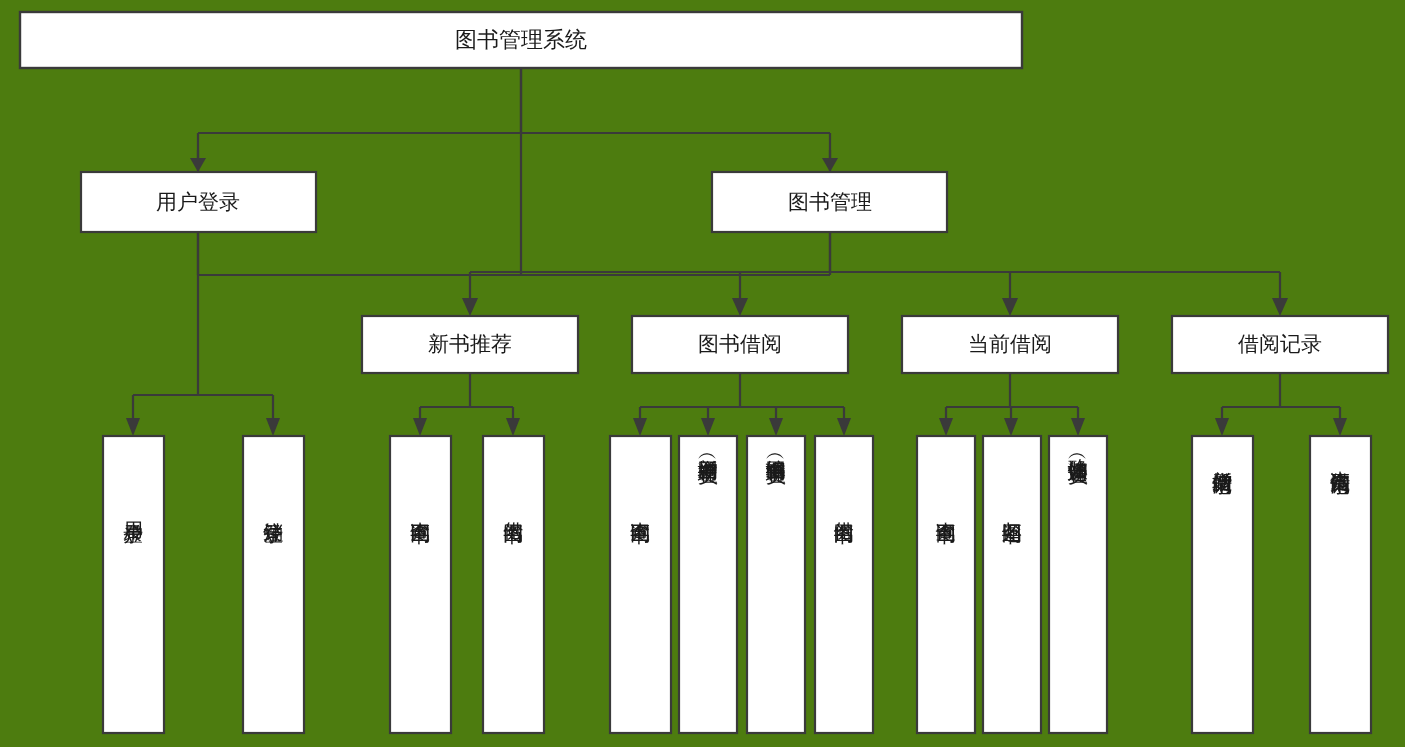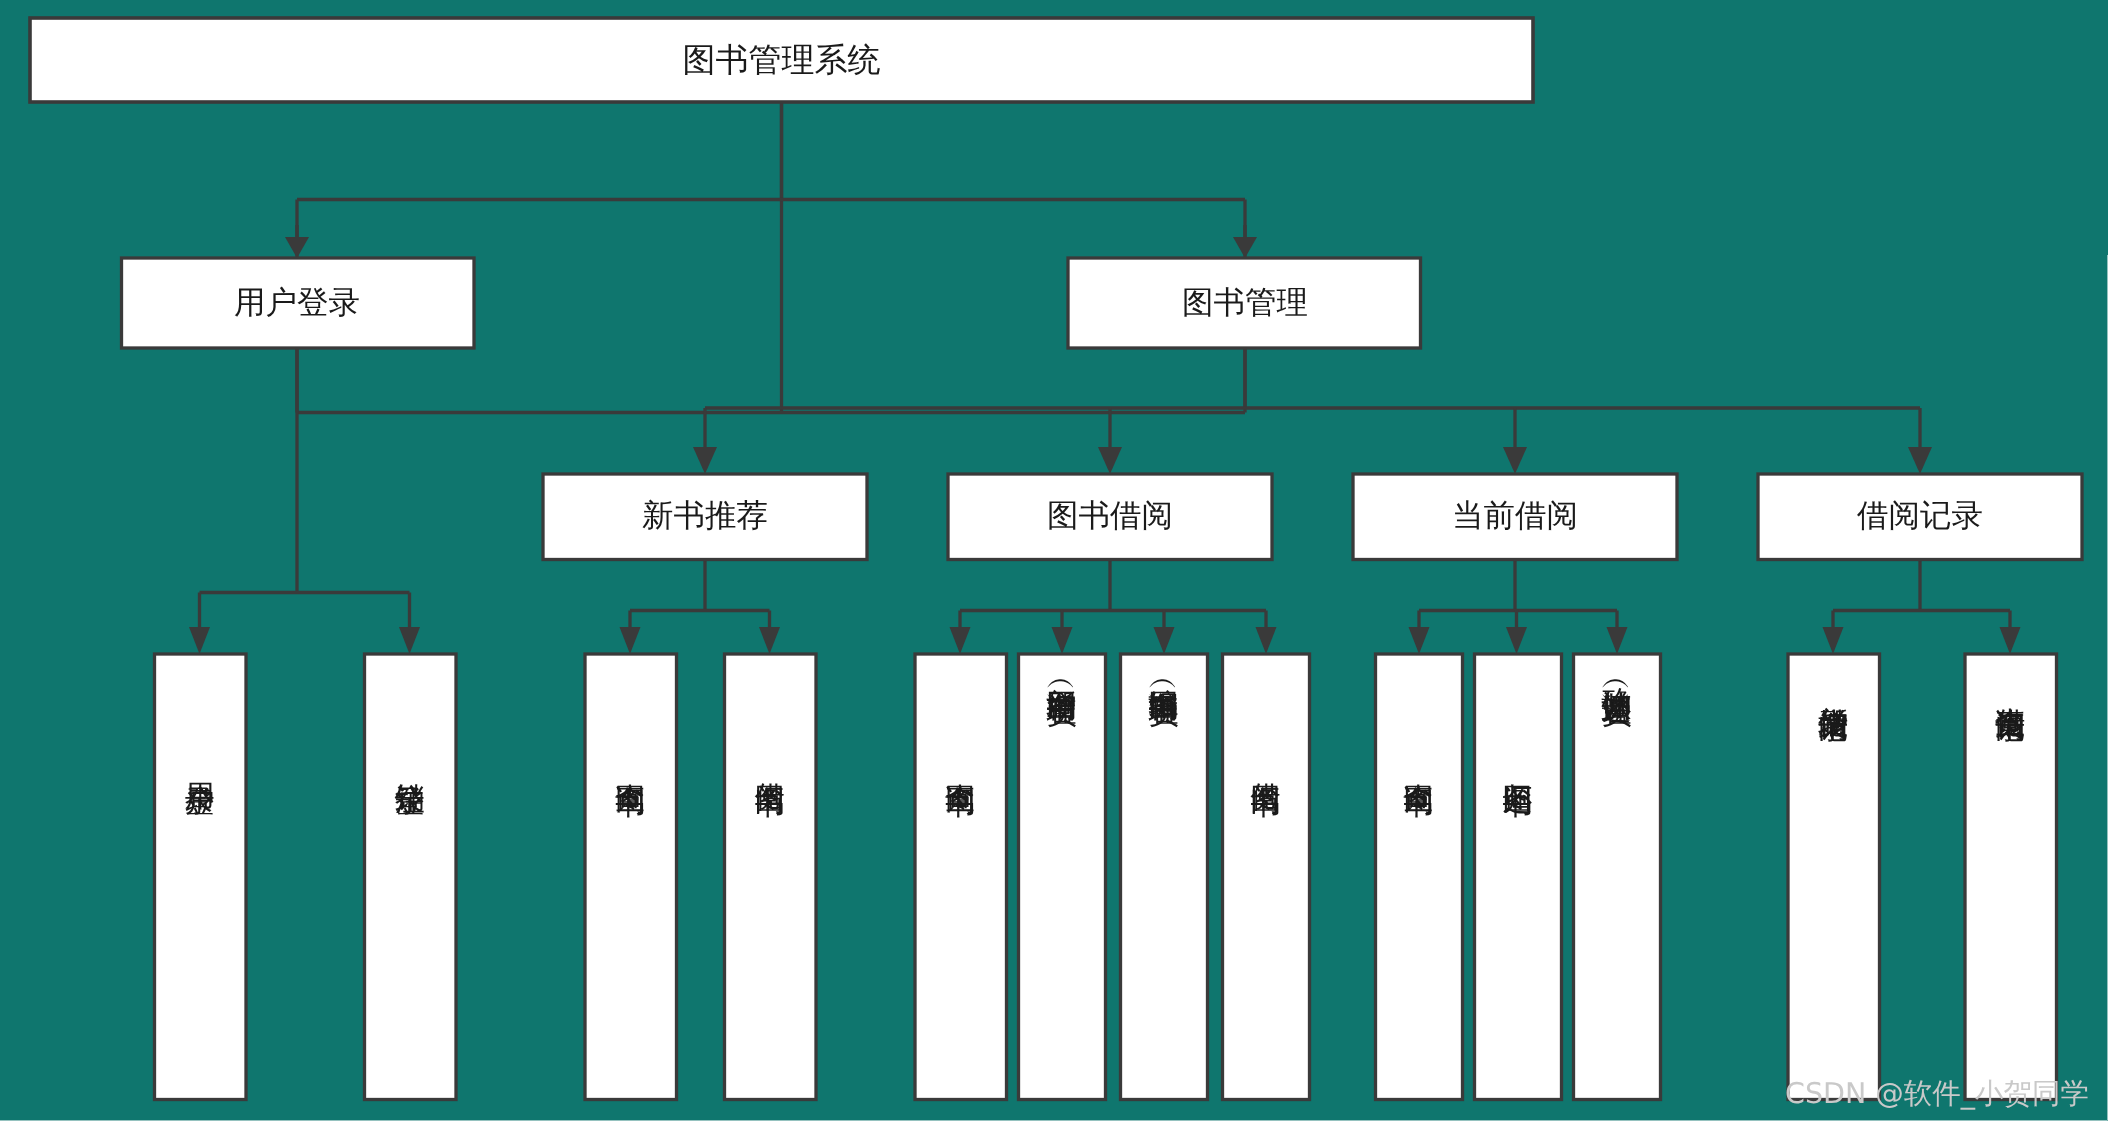--- a/index.html
+++ b/index.html
@@ -8,21 +8,21 @@
     padding: 0;
     background: #ffffff;
   }
   body {
     font-family: "DejaVu Sans", "Liberation Sans", sans-serif;
   }
   #diagram-root {
     position: relative;
     width: 1405px;
     height: 747px;
-    background: #0f766e;
+    background: #4d7c0f;
     overflow: hidden;
   }
   svg.diagram-canvas {
     position: absolute;
     left: 0;
     top: 0;
     width: 1405px;
     height: 747px;
   }
   .node-box {
@@ -257,15 +257,14 @@
     <span class="leaf-label">确认归还（管理员）</span>
   </div>
 
   <div class="leaf-label-wrap" style="left:1192px; top:455px; width:61px; height:270px;">
     <span class="leaf-label">新增借阅记录</span>
   </div>
   <div class="leaf-label-wrap" style="left:1310px; top:455px; width:61px; height:270px;">
     <span class="leaf-label">查询借阅记录</span>
   </div>
 
-  <div class="watermark" style="left:1190px; top:716px;">CSDN @软件_小贺同学</div>
 
 </div>
 
 </body></html>

